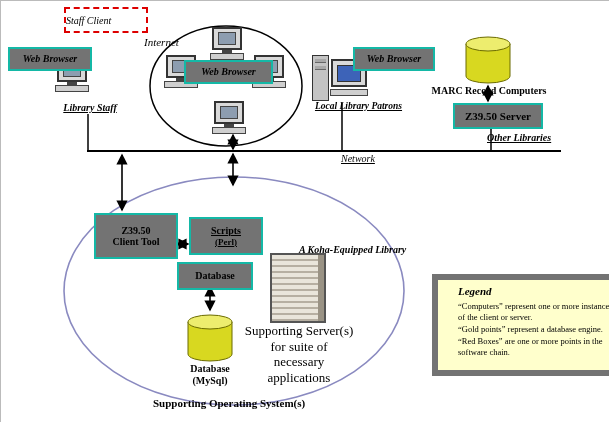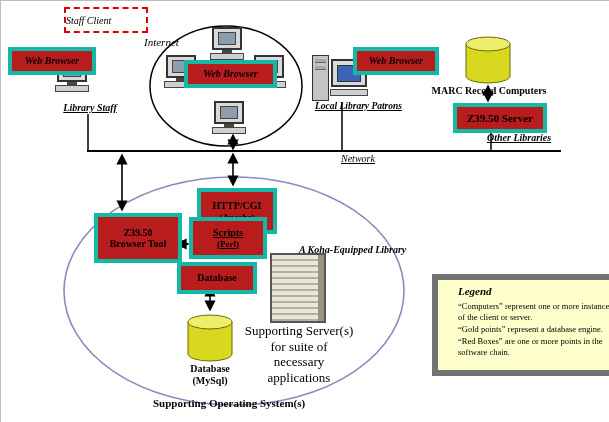--- a/index.html
+++ b/index.html
@@ -4,21 +4,21 @@
 <style>
   html,body{margin:0;padding:0;background:#fff;}
   .stage{position:relative;width:609px;height:422px;background:#fff;border:1px solid #bbb;
          font-family:"Liberation Serif",serif;overflow:hidden;}
   svg.overlay{position:absolute;left:0;top:0;z-index:0;}
   .lbl{position:absolute;z-index:3;color:#000;white-space:nowrap;}
   .it{font-style:italic;}
   .b{font-weight:bold;}
   .u{text-decoration:underline;}
   .ctr{text-align:center;white-space:normal;}
-  .redbox{position:absolute;z-index:4;border:4px solid #14b8a6;background:#b91c1c;
+  .redbox{position:absolute;z-index:4;border:2px solid #14b8a6;background:#737373;
           display:flex;flex-direction:column;align-items:center;justify-content:center;
           font-weight:bold;font-size:10px;line-height:1.15;text-align:center;}
   .redbox .sub{font-size:9px;}
   .dashedbox{position:absolute;z-index:4;border:2px dashed #dd0000;background:#fff;
              display:flex;align-items:center;
              font-style:italic;font-size:10px;}
   
   .computer{position:absolute;width:38px;height:34px;z-index:2;}
   .computer .monitor{width:26px;height:19px;border:2px solid #333;background:#d9d9d9;
                      margin:0 auto;display:flex;align-items:center;justify-content:center;}
@@ -154,27 +154,23 @@
   <div class="redbox" style="left:452px;top:102px;width:86px;height:22px;font-size:11px;">
     <span>Z39.50 Server</span>
   </div>
 
   <div class="lbl it b u" style="left:486px;top:131px;font-size:10px;">Other Libraries</div>
 
   <div class="lbl it u" style="left:340px;top:152px;font-size:10px;">Network</div>
 
   <div class="redbox" style="left:93px;top:212px;width:80px;height:42px;">
     <span>Z39.50</span>
-    <span>Browser Tool</span>
-  </div>
-
-  <div class="redbox" style="left:196px;top:187px;width:72px;height:38px;">
-    <span>HTTP/CGI</span>
-    <span class="sub">(Apache)</span>
-  </div>
+    <span>Client Tool</span>
+  </div>
+
 
   <div class="redbox" style="left:188px;top:216px;width:70px;height:34px;text-decoration:underline;">
     <span>Scripts</span>
     <span class="sub">(Perl)</span>
   </div>
 
   <div class="redbox" style="left:176px;top:261px;width:72px;height:24px;">
     <span>Database</span>
   </div>
 

